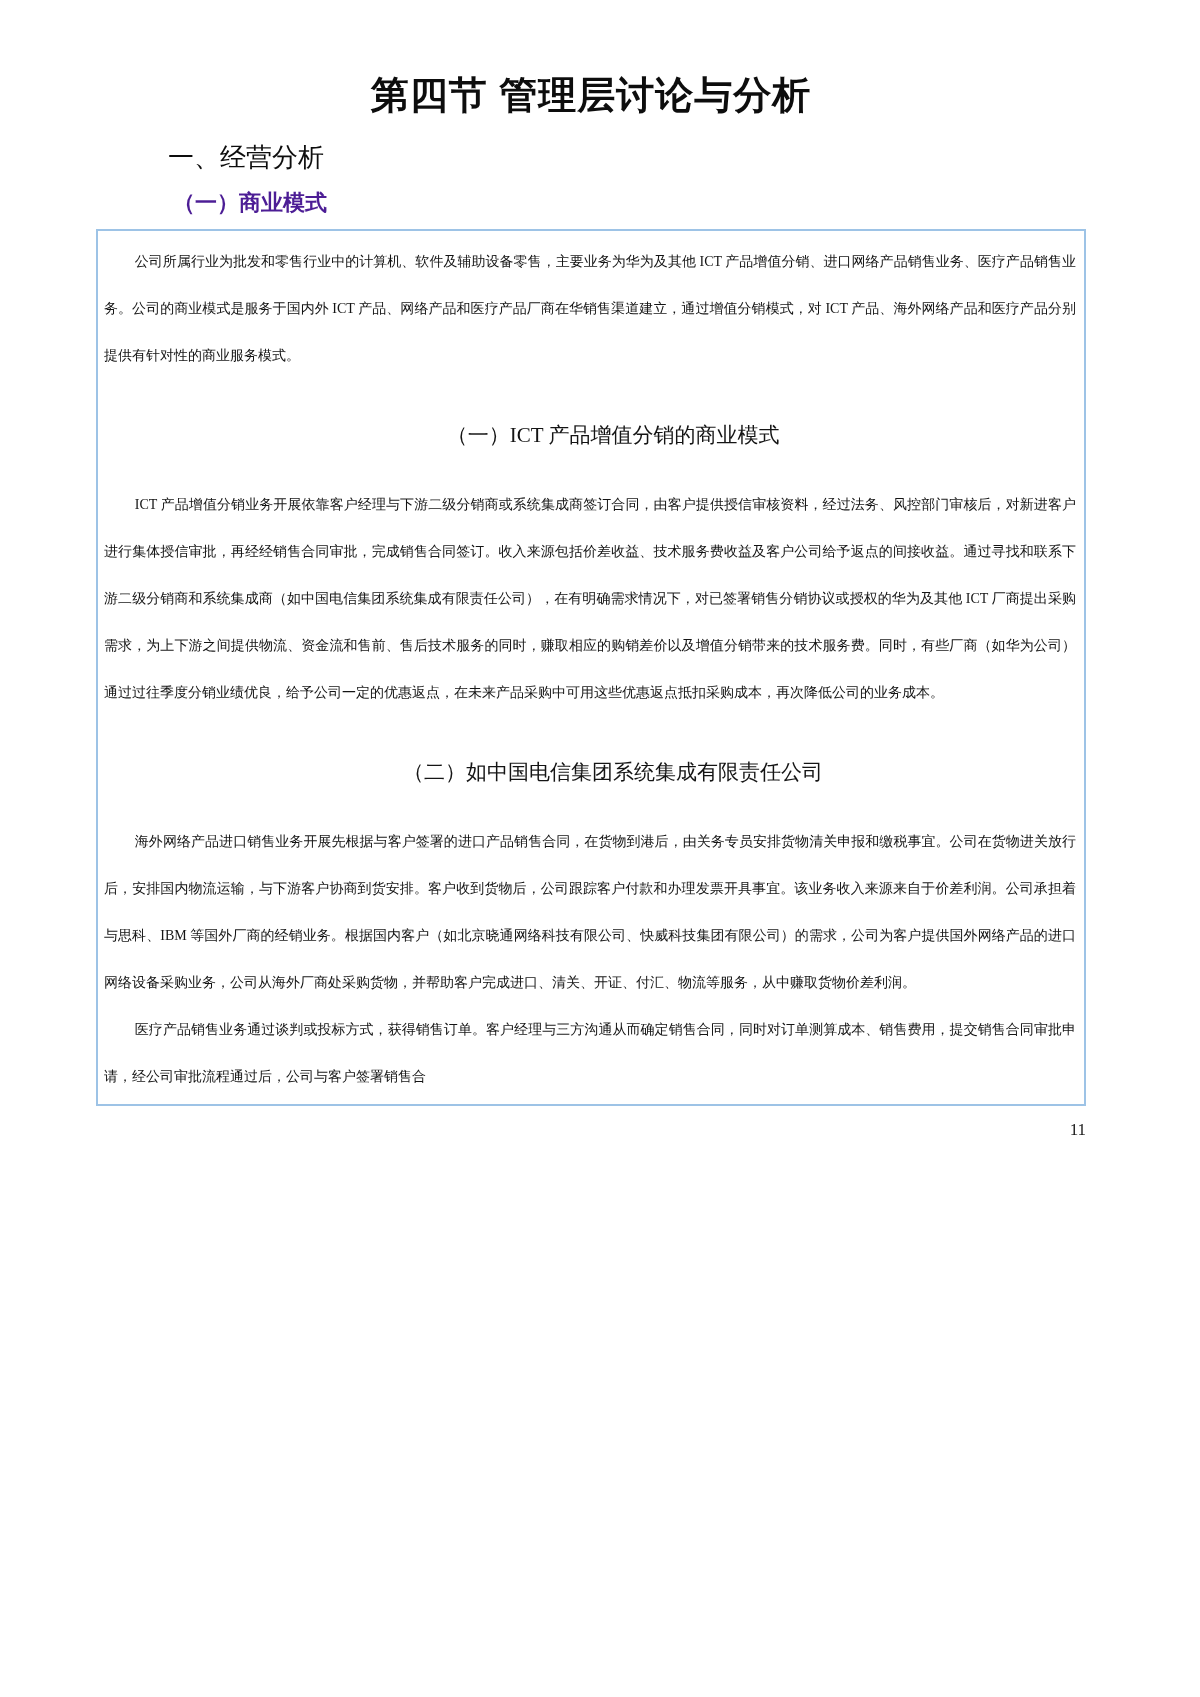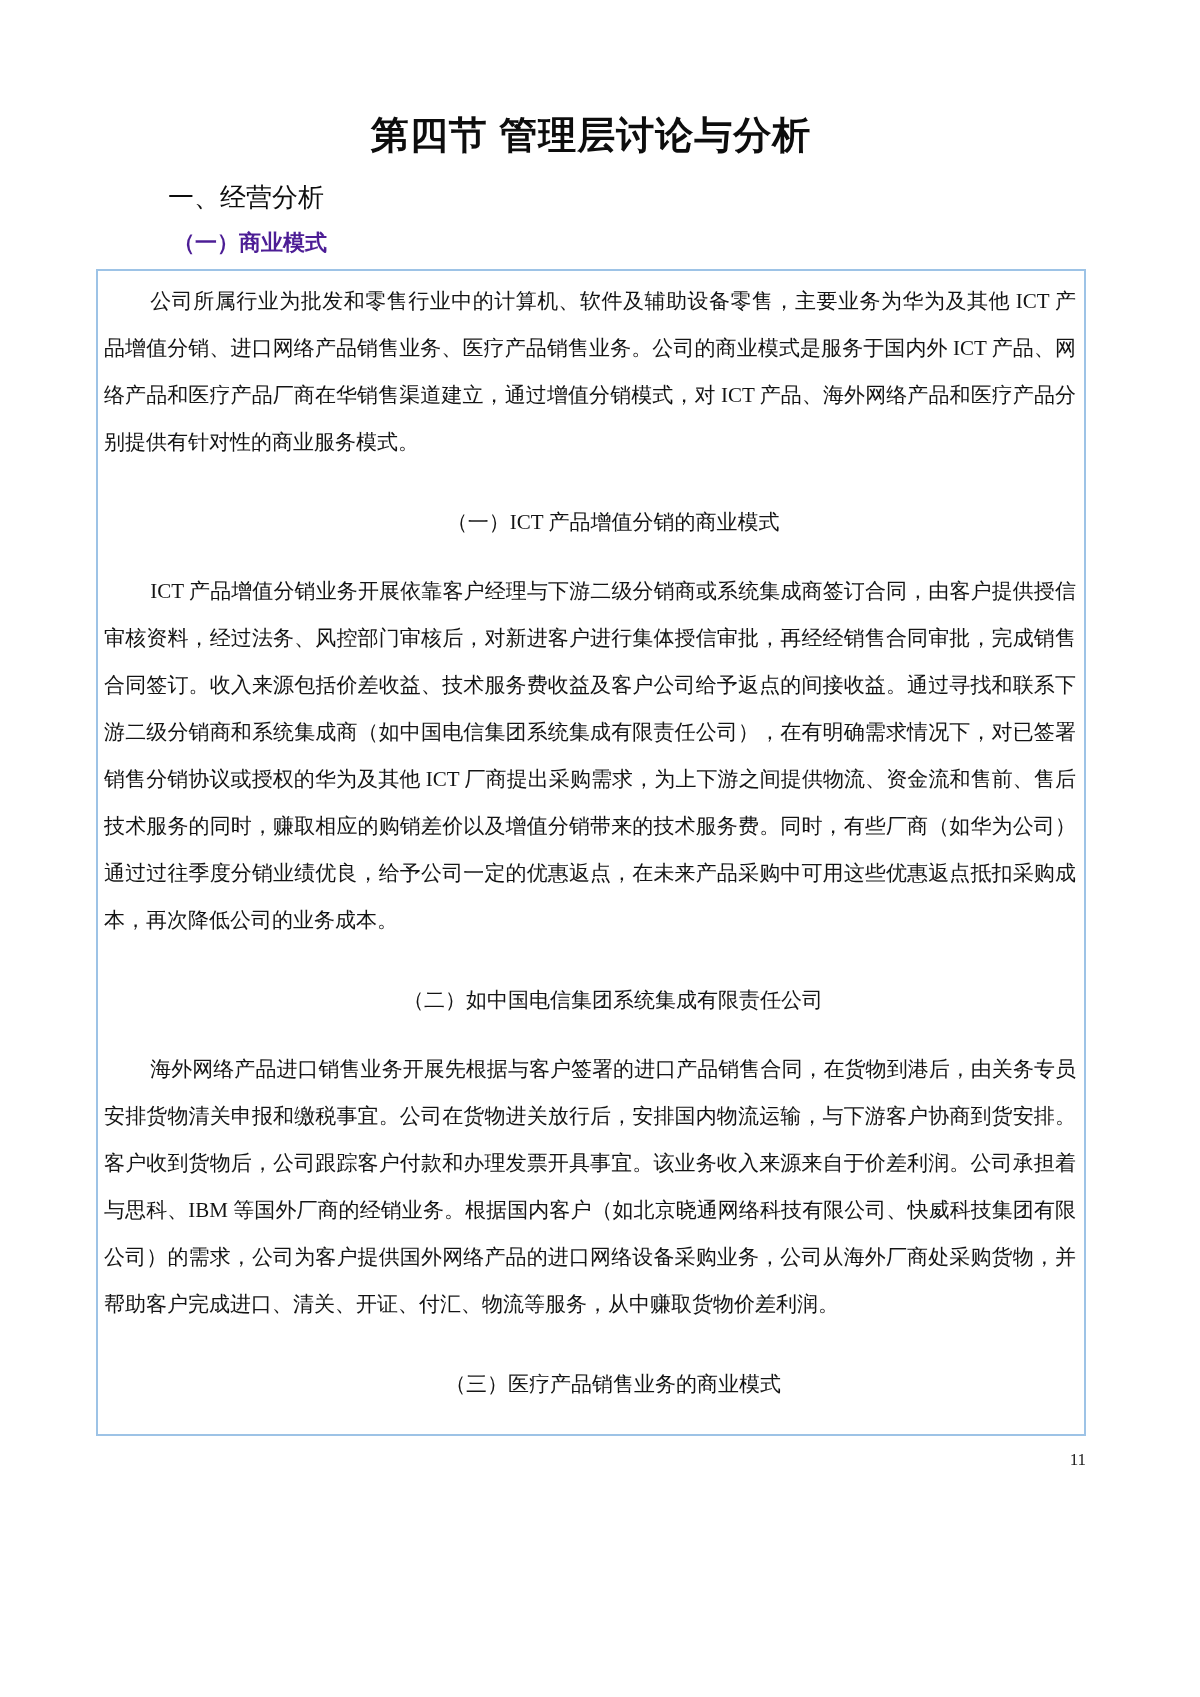--- a/index.html
+++ b/index.html
@@ -13,21 +13,21 @@
     position: relative;
     overflow: hidden;
     font-family: "Liberation Serif", "DejaVu Serif", serif;
     color: #141414;
   }
   .content {
     margin-left: 96px;
     width: 990px;
   }
   .page-title {
-    padding-top: 112px;
+    padding-top: 72px;
     text-align: center;
     font-family: "Liberation Sans", "DejaVu Sans", sans-serif;
     font-weight: bold;
     font-size: 38px;
     line-height: 1.25;
     color: #0d0d0d;
     letter-spacing: 1px;
   }
   .section-heading {
     margin: 22px 0 0 72px;
@@ -45,21 +45,21 @@
     line-height: 1.2;
     color: #4c1d95;
   }
   .content-box {
     border: 2px solid #9dc3e6;
     padding: 5px 8px 4px 6px;
     background: #ffffff;
   }
   .para {
     margin: 0;
-    font-size: 21px;
+    font-size: 14px;
     line-height: 47px;
     text-align: justify;
     text-justify: inter-character;
     text-indent: 2.2em;
     color: #141414;
   }
   .sub-heading {
     margin: 33px 0 22px 0;
     font-size: 21px;
     line-height: 47px;
@@ -91,20 +91,20 @@
     <p class="para" style="margin-top:2px;">公司所属行业为批发和零售行业中的计算机、软件及辅助设备零售，主要业务为华为及其他 ICT 产品增值分销、进口网络产品销售业务、医疗产品销售业务。公司的商业模式是服务于国内外 ICT 产品、网络产品和医疗产品厂商在华销售渠道建立，通过增值分销模式，对 ICT 产品、海外网络产品和医疗产品分别提供有针对性的商业服务模式。</p>
 
     <p class="sub-heading">（一）ICT 产品增值分销的商业模式</p>
 
     <p class="para">ICT 产品增值分销业务开展依靠客户经理与下游二级分销商或系统集成商签订合同，由客户提供授信审核资料，经过法务、风控部门审核后，对新进客户进行集体授信审批，再经经销售合同审批，完成销售合同签订。收入来源包括价差收益、技术服务费收益及客户公司给予返点的间接收益。通过寻找和联系下游二级分销商和系统集成商（如中国电信集团系统集成有限责任公司），在有明确需求情况下，对已签署销售分销协议或授权的华为及其他 ICT 厂商提出采购需求，为上下游之间提供物流、资金流和售前、售后技术服务的同时，赚取相应的购销差价以及增值分销带来的技术服务费。同时，有些厂商（如华为公司）通过过往季度分销业绩优良，给予公司一定的优惠返点，在未来产品采购中可用这些优惠返点抵扣采购成本，再次降低公司的业务成本。</p>
 
     <p class="sub-heading">（二）如中国电信集团系统集成有限责任公司</p>
 
     <p class="para">海外网络产品进口销售业务开展先根据与客户签署的进口产品销售合同，在货物到港后，由关务专员安排货物清关申报和缴税事宜。公司在货物进关放行后，安排国内物流运输，与下游客户协商到货安排。客户收到货物后，公司跟踪客户付款和办理发票开具事宜。该业务收入来源来自于价差利润。公司承担着与思科、IBM 等国外厂商的经销业务。根据国内客户（如北京晓通网络科技有限公司、快威科技集团有限公司）的需求，公司为客户提供国外网络产品的进口网络设备采购业务，公司从海外厂商处采购货物，并帮助客户完成进口、清关、开证、付汇、物流等服务，从中赚取货物价差利润。</p>
 
-    <p class="sub-heading">（三）医疗产品销售业务的商业模式</p>
 
+    <p class="para">医疗产品销售业务通过谈判或投标方式，获得销售订单。客户经理与三方沟通从而确定销售合同，同时对订单测算成本、销售费用，提交销售合同审批申请，经公司审批流程通过后，公司与客户签署销售合</p>
 
   </div>
 
   <div class="page-number">11</div>
 
 </div>
 
 </body></html>

